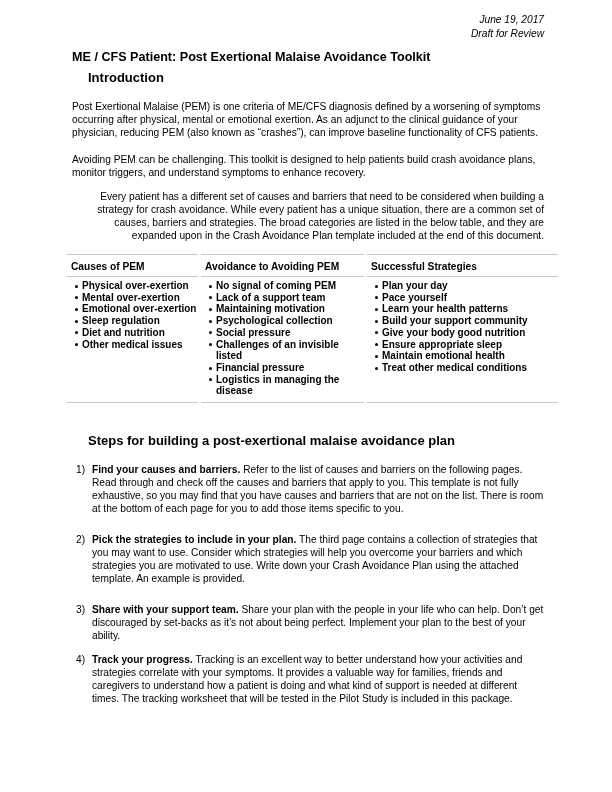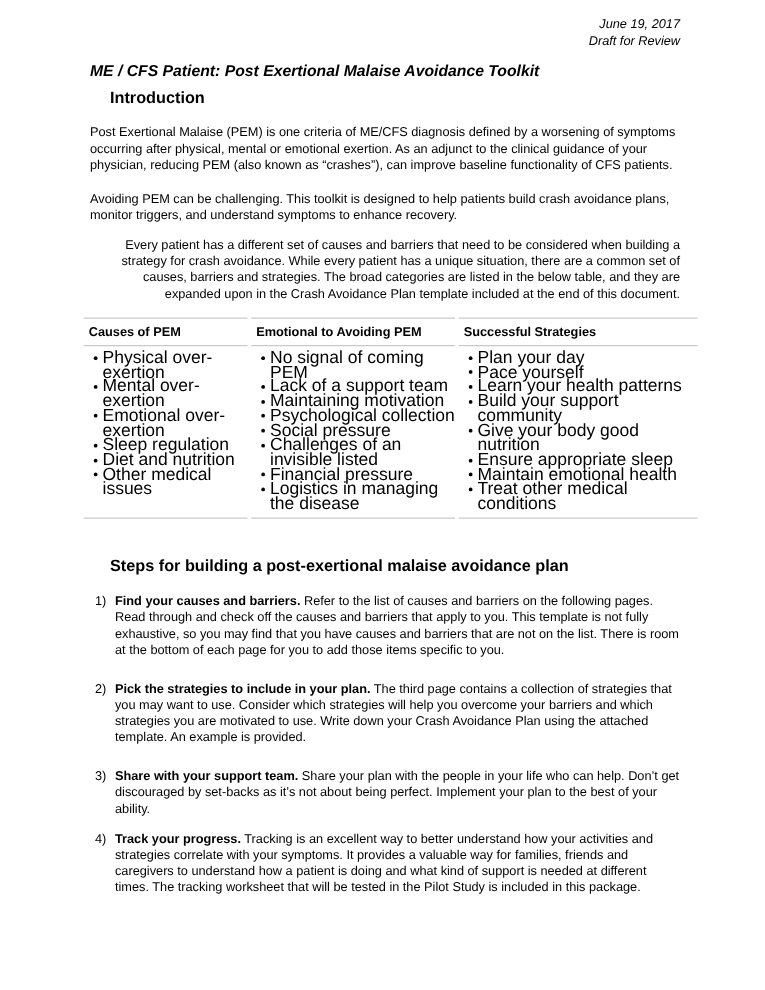--- a/index.html
+++ b/index.html
@@ -16,21 +16,20 @@
     box-sizing: border-box;
     padding: 13px 68px 20px 72px;
     overflow: hidden;
   }
   .meta { text-align: right; font-style: italic; line-height: 13.5px; }
   .doc-title {
     margin: 9px 0 0 0;
     font-size: 12.6px;
     line-height: 16px;
     font-weight: bold;
-    font-style: italic;
   }
   h2 { font-size: 13px; line-height: 13px; font-weight: bold; margin: 16px; }
   .h-introduction { margin-top: 6px; }
   .h-avoiding { margin-top: 11px; }
   .h-steps { margin-top: 31px; }
   p { margin: 0; }
   .p-intro-1 { margin-top: 15px; }
   .p-intro-2 { margin-top: 14px; }
   .p-avoiding { margin-top: 11px; text-align: right; }
 
@@ -56,22 +55,23 @@
   }
   .pem-table td {
     vertical-align: top;
     padding: 3px 0 5px 3px;
     border-bottom: 1px solid #c9c9c9;
   }
   .pem-table ul {
     margin: 0;
     padding: 0 0 0 5px;
     list-style: none;
-    font-size: 14px;
+    font-size: 10px;
     line-height: 11.7px;
+    font-weight: bold;
   }
   .pem-table li { position: relative; padding-left: 7px; }
   .pem-table li::before {
     content: "";
     position: absolute;
     left: 0;
     top: 4.6px;
     width: 3px;
     height: 3px;
     border-radius: 50%;
@@ -106,21 +106,21 @@
 
   <table class="pem-table">
     <colgroup>
         <col class="c1">
         <col class="c2">
         <col class="c3">
       </colgroup>
     <thead>
       <tr>
         <th>Causes of PEM</th>
-        <th>Emotional to Avoiding PEM</th>
+        <th>Avoidance to Avoiding PEM</th>
         <th>Successful Strategies</th>
       </tr>
     </thead>
     <tbody>
       <tr>
         <td>
           <ul>
               <li>Physical over-exertion</li>
               <li>Mental over-exertion</li>
               <li>Emotional over-exertion</li>

